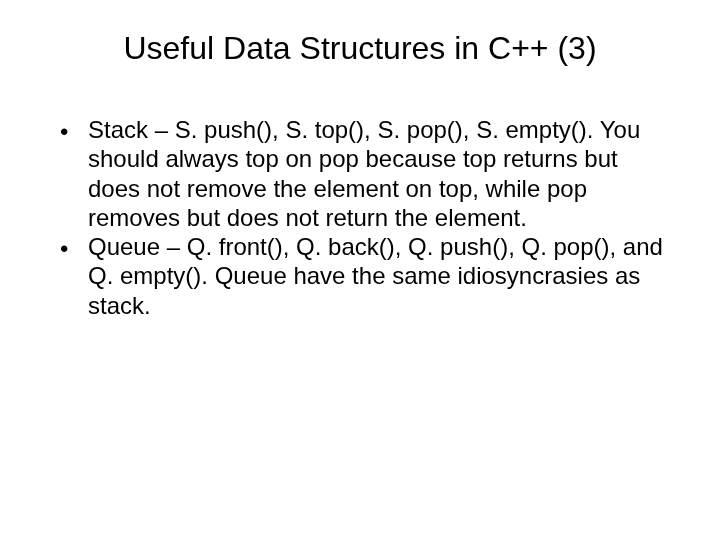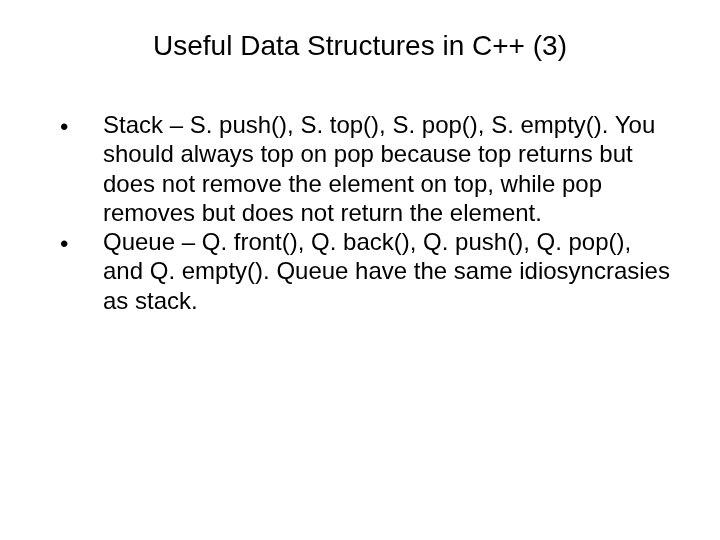--- a/index.html
+++ b/index.html
@@ -4,21 +4,21 @@
 <style>
   * { margin: 0; padding: 0; box-sizing: border-box; }
   html, body { width: 720px; height: 540px; }
   body {
     background: #ffffff;
     font-family: Arial, Helvetica, sans-serif;
     color: #000000;
     padding: 30px 50px 0 50px;
   }
   .title {
-    font-size: 28px;
+    font-size: 32px;
     font-weight: 400;
     text-align: center;
     margin-bottom: 48px;
     letter-spacing: 0;
   }
   .content {
     padding-left: 10px;
   }
   .bullet-item {
     display: flex;
@@ -28,21 +28,20 @@
     margin-bottom: 0;
   }
   .bullet-marker {
     flex: 0 0 auto;
     width: 28px;
     text-align: left;
     padding-top: 2px;
   }
   .bullet-text {
     flex: 1 1 auto;
-    margin-left: 15px;
   }
 </style>
 </head>
 <body>
 
 <h1 class="title">Useful Data Structures in C++ (3)</h1>
 
 <div class="content">
   <div class="bullet-item">
     <div class="bullet-marker">•</div>

